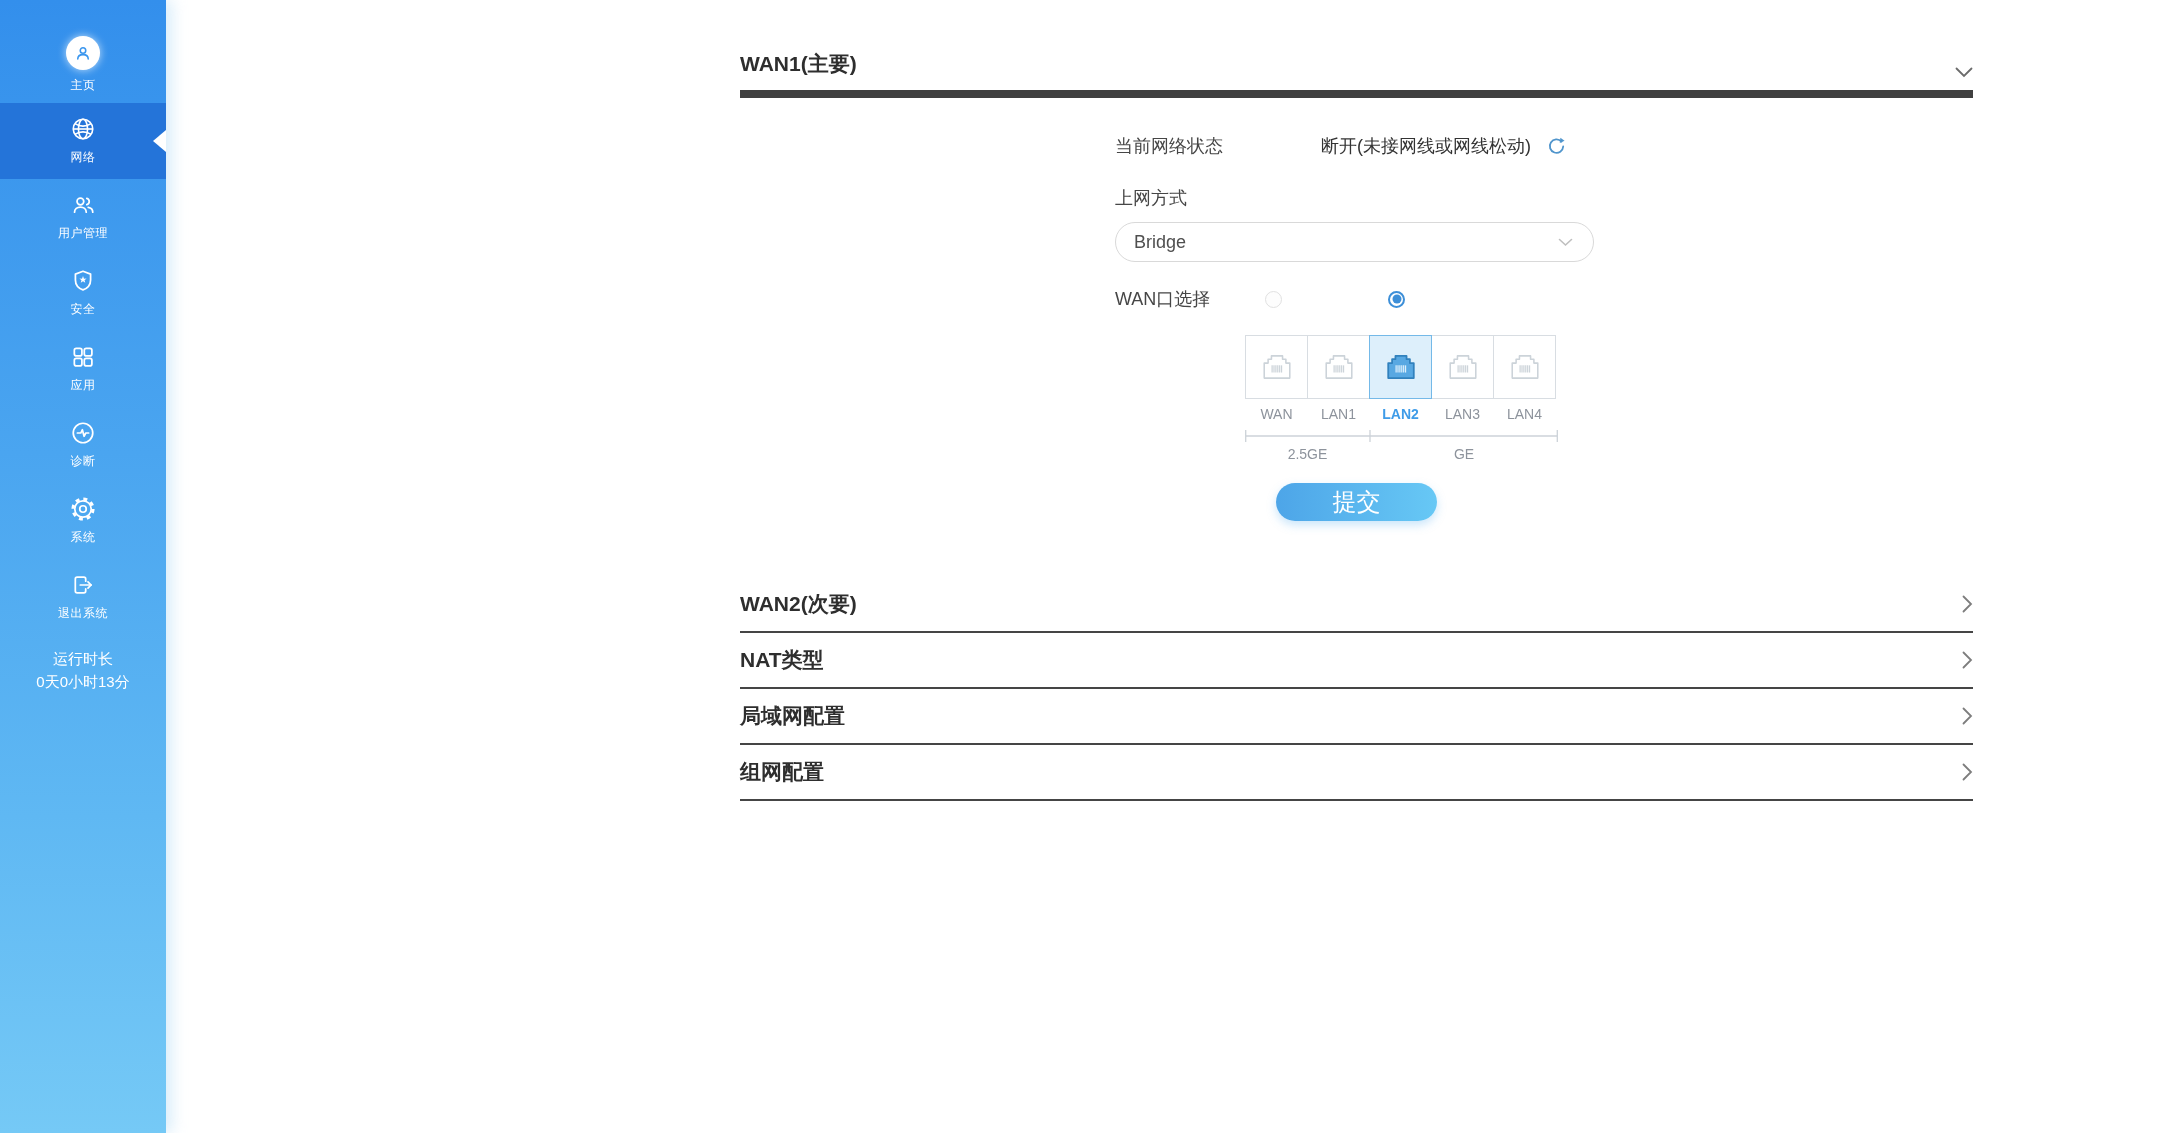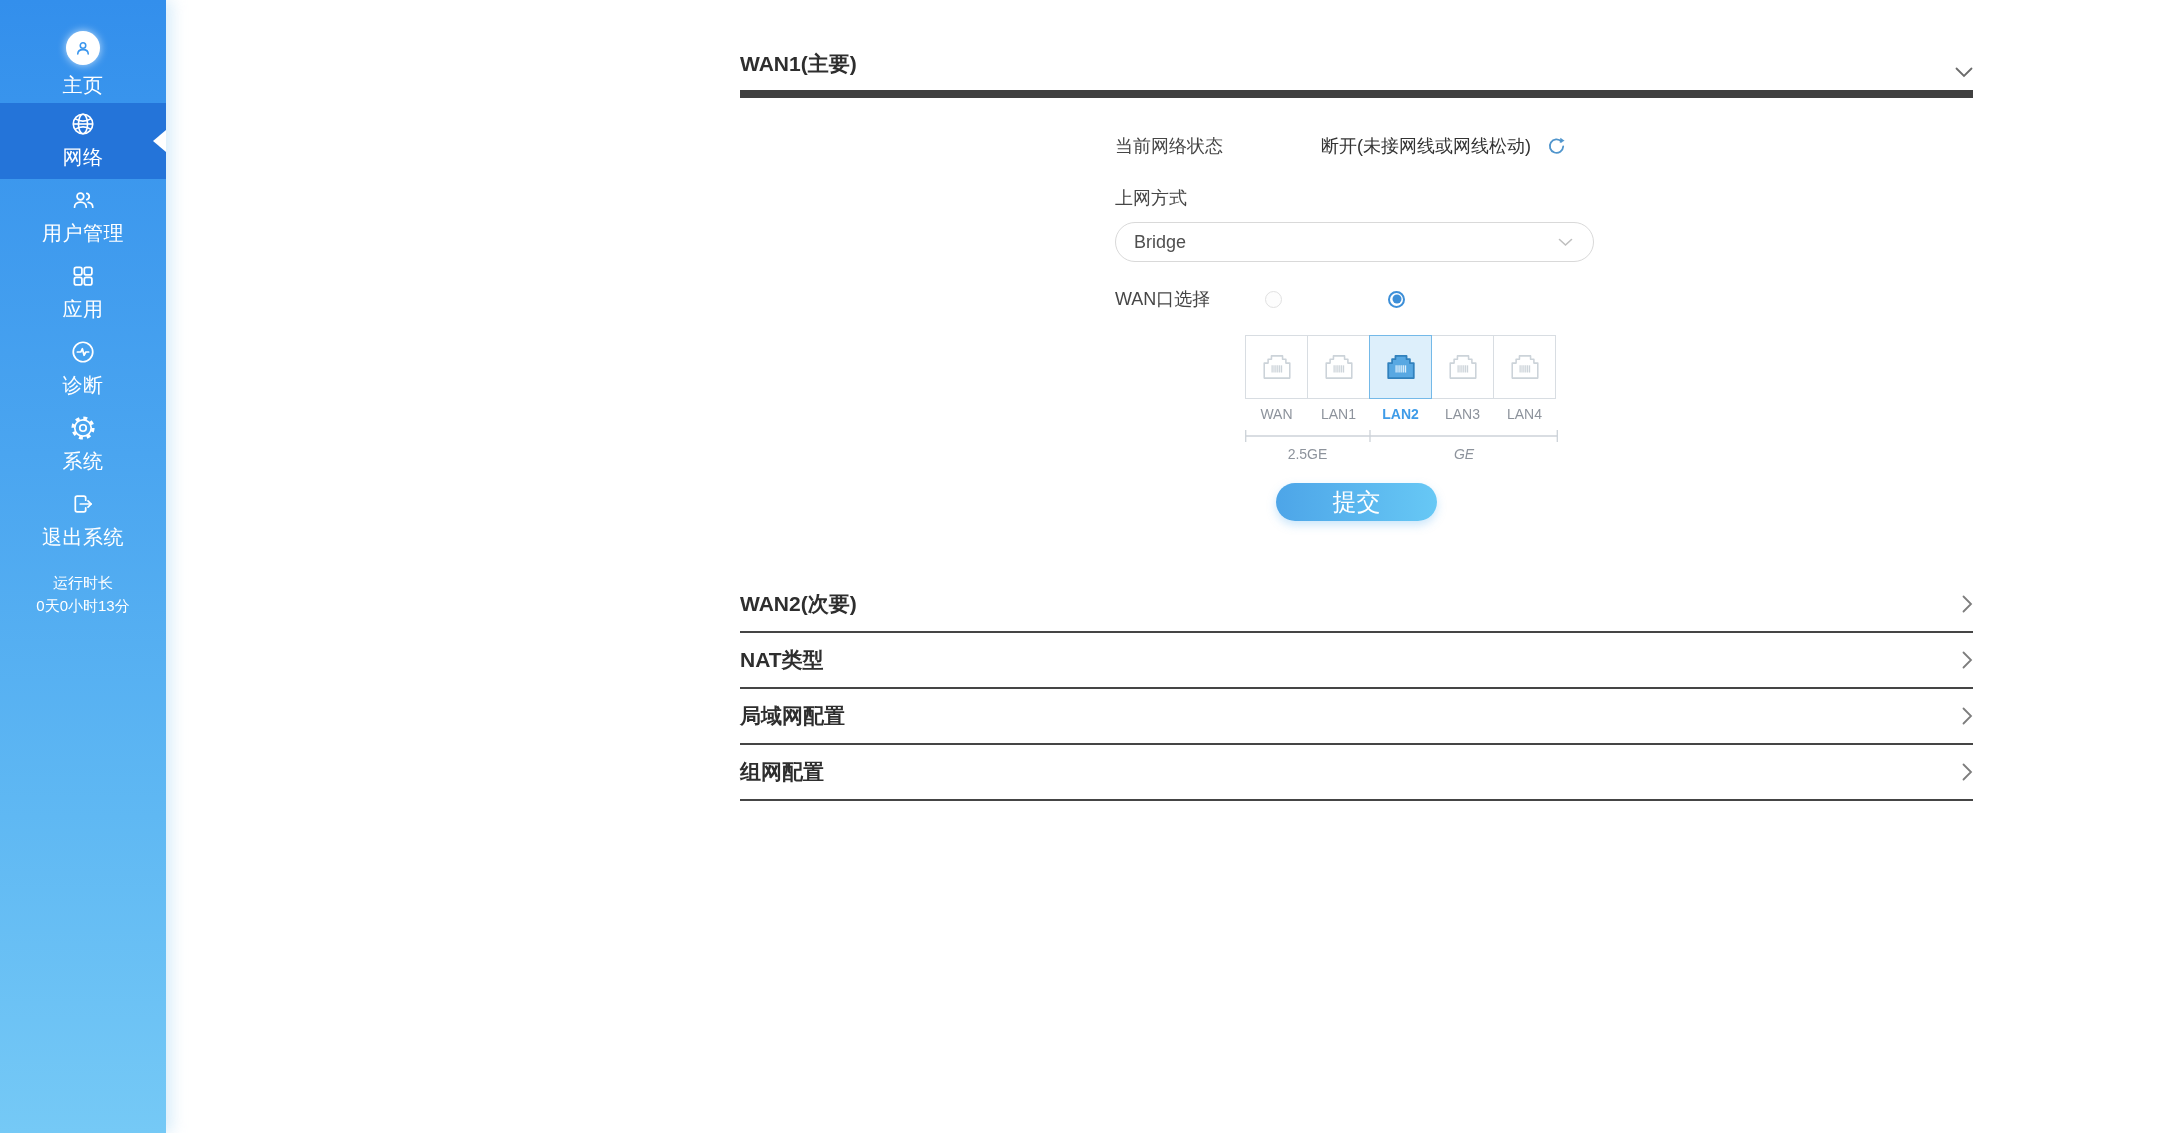--- a/index.html
+++ b/index.html
@@ -7,21 +7,21 @@
     font-family:"Liberation Sans","DejaVu Sans",sans-serif; }
   .page { position:relative; width:2168px; height:1133px; overflow:hidden; background:#fff; }
 
   
   .sidebar { position:absolute; left:0; top:0; width:166px; height:1133px;
     background:linear-gradient(180deg,#338fec 0%,#4aa5f0 40%,#5fb8f3 72%,#75c9f6 100%);
     box-shadow:6px 0 14px rgba(170,214,244,0.45); }
   .nav { padding-top:27px; }
   .nav-item { position:relative; width:100%; height:76px; display:flex; flex-direction:column;
     align-items:center; justify-content:center; gap:7px; color:#fff; cursor:pointer; }
-  .nav-item .label { font-size:20px; letter-spacing:0.5px; }
+  .nav-item .label { font-size:12px; letter-spacing:0.5px; }
   .nav-item.active { background:#2474d9; }
   .nav-item.active .caret { position:absolute; right:0; top:50%; transform:translateY(-50%);
     width:0; height:0; border-top:11px solid transparent; border-bottom:11px solid transparent;
     border-right:13px solid #ffffff; }
   .icon24 { width:26px; height:26px; display:block; }
   .home-badge { width:34px; height:34px; border-radius:50%; background:#ffffff;
     display:flex; align-items:center; justify-content:center;
     box-shadow:0 0 8px rgba(255,255,255,0.7); }
   .home-badge svg { width:22px; height:22px; }
   .uptime { margin-top:12px; text-align:center; color:#fff; font-size:15px; line-height:23px; }
@@ -64,21 +64,21 @@
     display:flex; align-items:center; justify-content:center; background:#fff; cursor:pointer; }
   .port:first-child { margin-left:0; }
   .port.selected { border:1px solid #74b9e8; background:#ddeffb; position:relative; z-index:1; }
   .port-labels { display:flex; margin-top:7px; }
   .port-labels div { width:63px; margin-left:-1px; text-align:center; font-size:14px; color:#8d939c; }
   .port-labels div:first-child { margin-left:0; }
   .port-labels div.selected { color:#3f9ce8; font-weight:bold; }
   .bracket { margin-top:6px; display:block; }
   .speed-labels { display:flex; margin-top:2px; }
   .speed-labels div { text-align:center; font-size:14px; color:#8d939c; }
-  .speed-a { width:125px; } .speed-b { width:188px;font-style:italic; }
+  .speed-a { width:125px; } .speed-b { width:188px; }
 
   .submit-btn { display:block; margin:21px auto 0; width:161px; height:38px; border:none;
     border-radius:19px; background:linear-gradient(90deg,#4da5e8 0%,#67c8f5 100%);
     color:#fff; font-size:24px; cursor:pointer; font-family:Liberation Serif, serif;
     box-shadow:0 4px 10px rgba(100,180,240,0.35); }
 
   .sections { margin-top:56px; }
   .section-row { height:56px; border-bottom:2px solid #454545; display:flex;
     align-items:center; justify-content:space-between; cursor:pointer; }
   .section-title { font-size:21px; font-weight:bold; color:#2e2e2e; }
@@ -116,20 +116,27 @@
       <div class="nav-item">
         <svg class="icon24" viewBox="0 0 24 24" fill="none" stroke="#fff" stroke-width="1.6" stroke-linecap="round">
           <circle cx="9.6" cy="8.8" r="3.1"></circle>
           <path d="M4.2 18.6 c0-3 2.4-4.7 5.4-4.7 s5.4 1.7 5.4 4.7"></path>
           <path d="M15.5 5.9 a3 3 0 0 1 0 5.8"></path>
           <path d="M16.8 14.2 c2.6 0.4 4.2 1.9 4.2 4.4"></path>
         </svg>
         <span class="label">用户管理</span>
       </div>
 
+      <div class="nav-item">
+        <svg class="icon24" viewBox="0 0 24 24" fill="none" stroke="#fff" stroke-width="1.6" stroke-linejoin="round">
+          <path d="M12 3 L19 5.6 V11 c0 4.6-3 7.7-7 9.2 c-4-1.5-7-4.6-7-9.2 V5.6 Z"></path>
+          <polygon fill="#fff" stroke="none" points="12,7.3 12.9,9.9 15.3,9.7 13.4,11.3 14.1,13.6 12,12.3 9.9,13.6 10.6,11.3 8.7,9.7 11.1,9.9"></polygon>
+        </svg>
+        <span class="label">安全</span>
+      </div>
 
       <div class="nav-item">
         <svg class="icon24" viewBox="0 0 24 24" fill="none" stroke="#fff" stroke-width="1.6">
           <rect x="4" y="4" width="7" height="7" rx="1.8"></rect>
           <rect x="13.2" y="4" width="7" height="7" rx="1.8"></rect>
           <rect x="4" y="13.2" width="7" height="7" rx="1.8"></rect>
           <rect x="13.2" y="13.2" width="7" height="7" rx="1.8"></rect>
         </svg>
         <span class="label">应用</span>
       </div>

